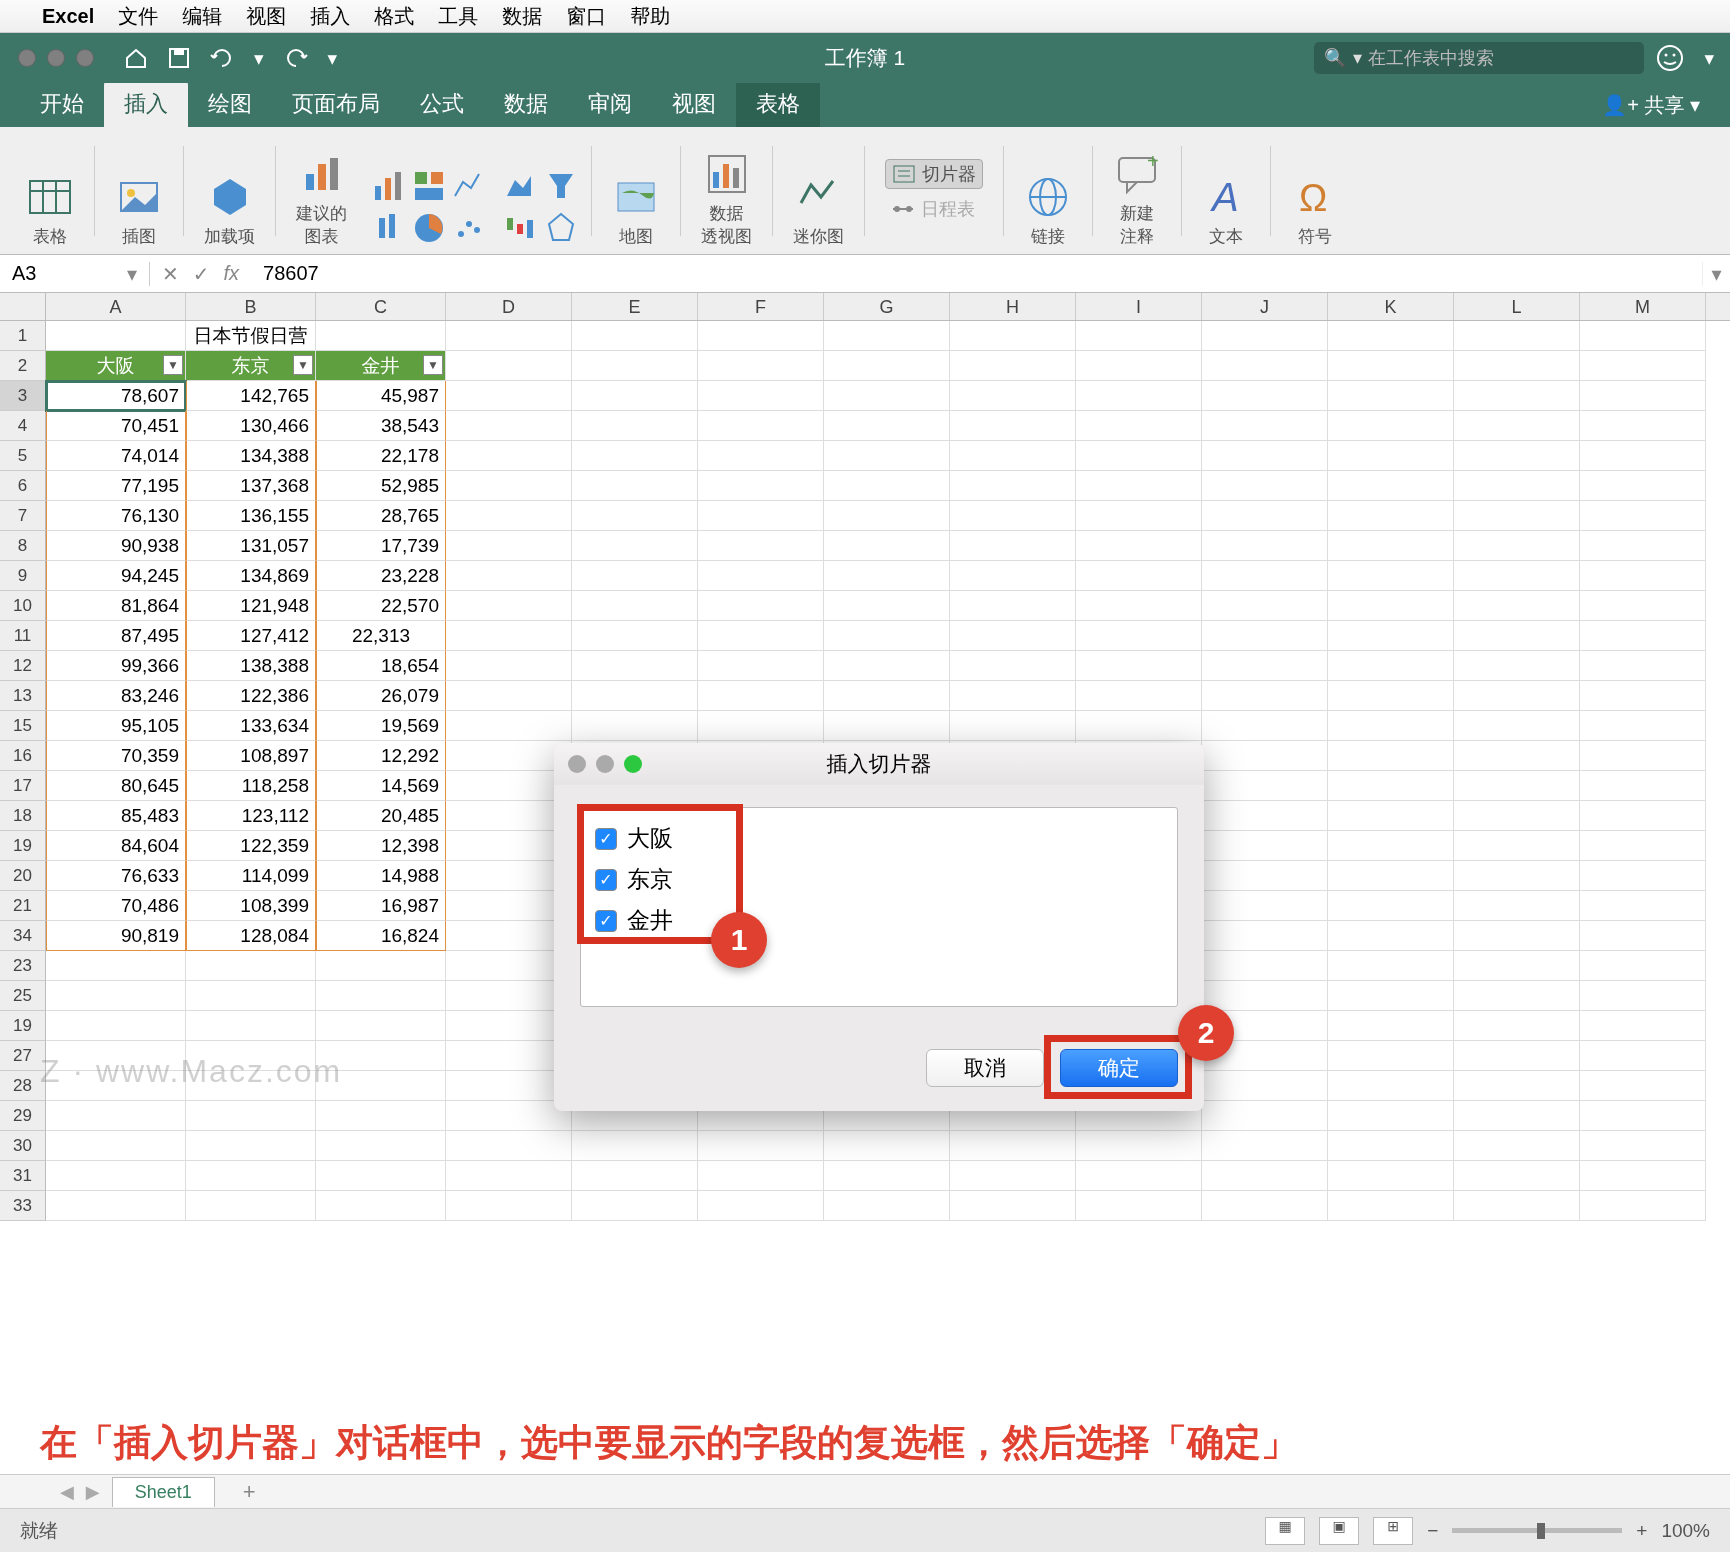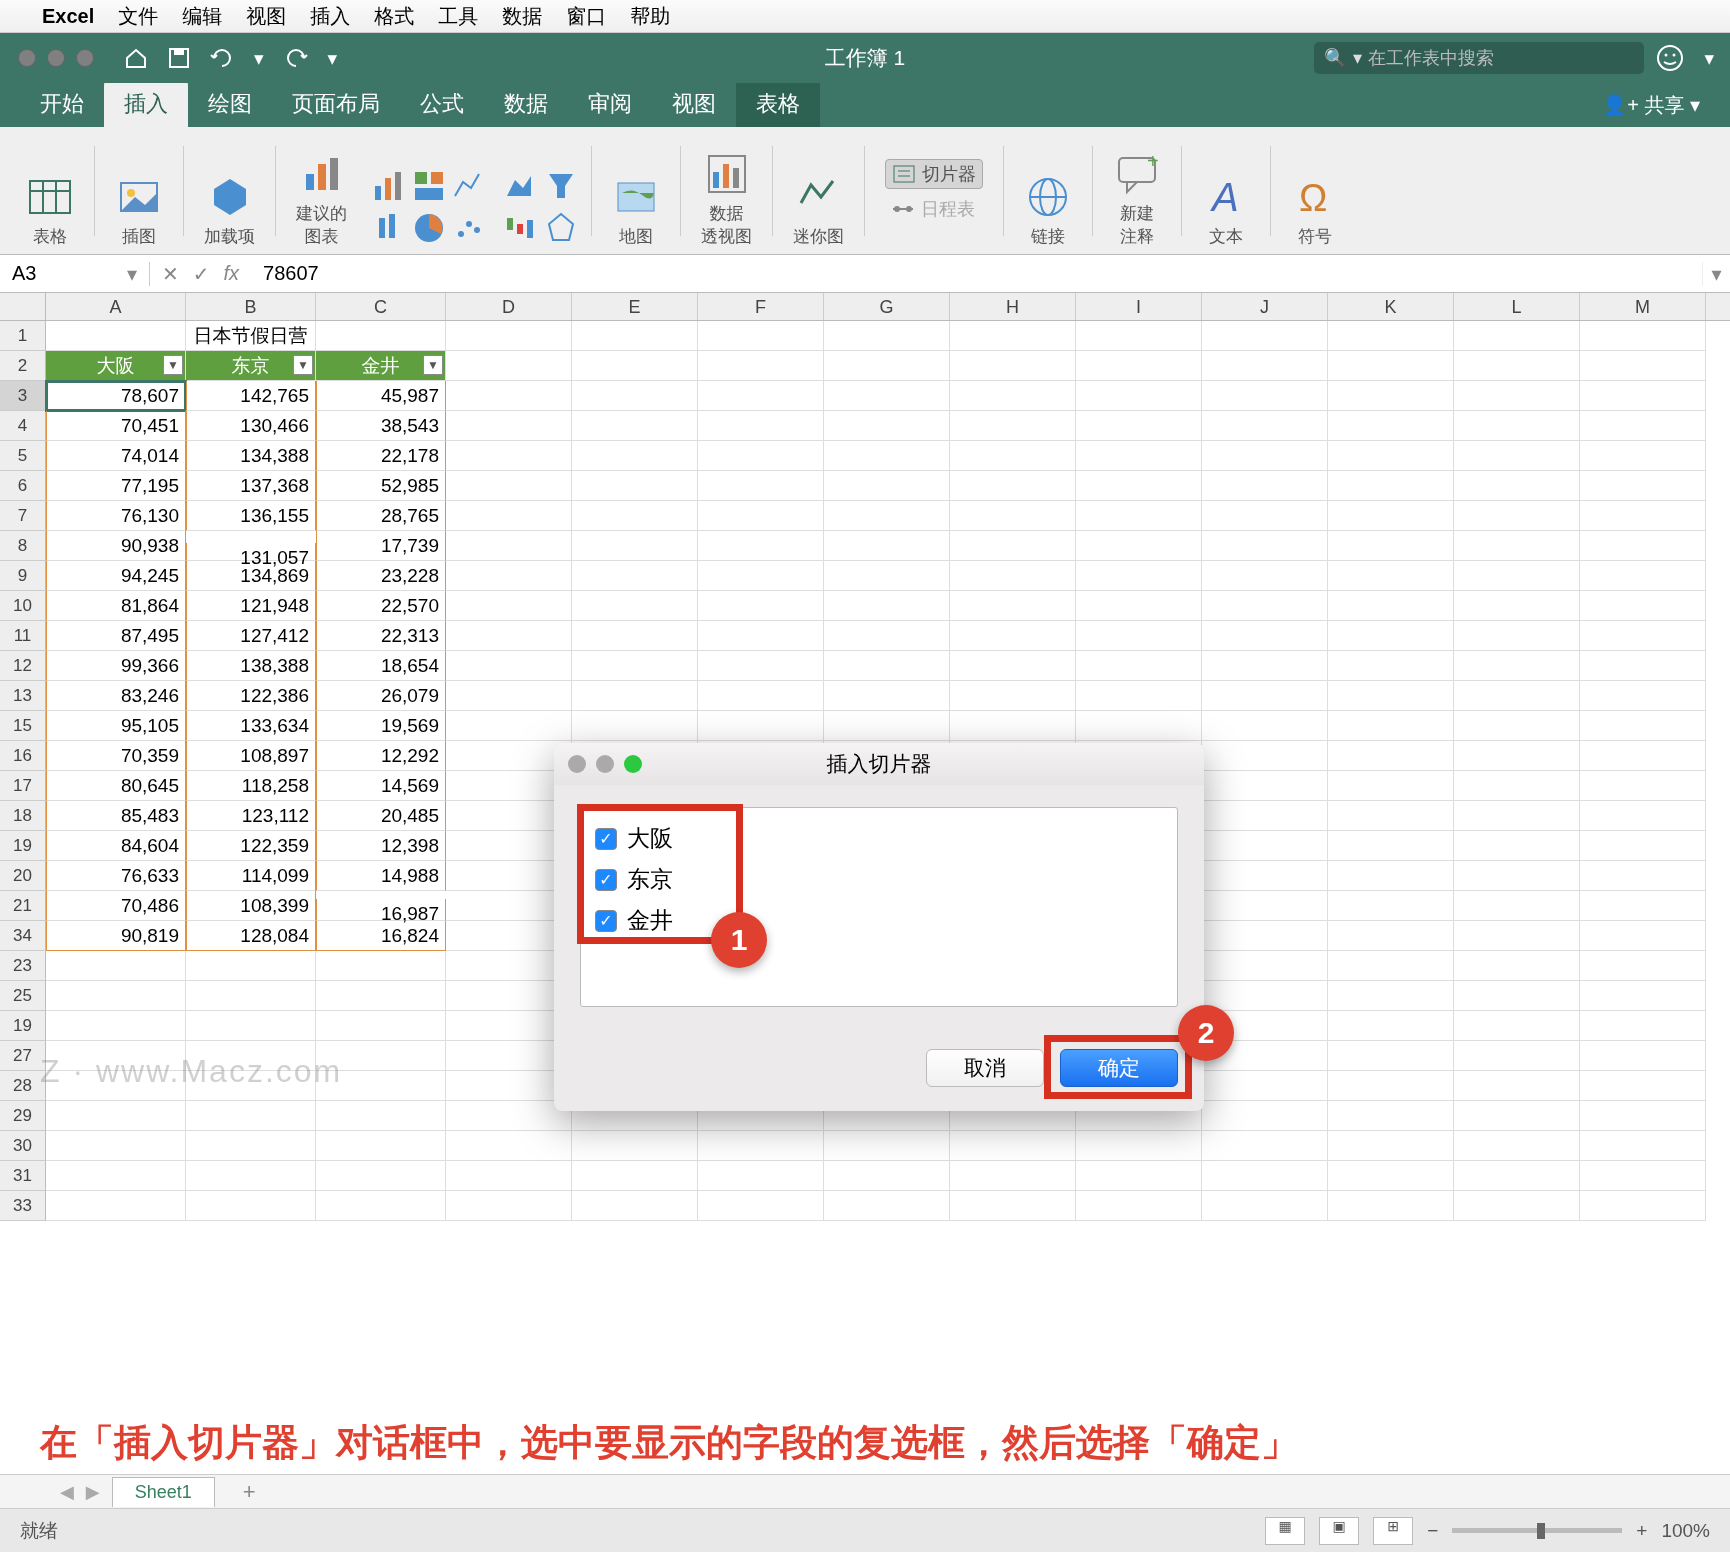--- a/index.html
+++ b/index.html
@@ -478,21 +478,21 @@
         <div class="cell" style="width: 126px;"></div>
         <div class="cell" style="width: 126px;"></div>
         <div class="cell" style="width: 126px;"></div>
         <div class="cell" style="width: 126px;"></div>
         <div class="cell" style="width: 126px;"></div>
         <div class="cell" style="width: 126px;"></div>
       </div>
       <div class="row">
         <div class="rh">8</div>
         <div class="cell tbl-cell" style="width: 140px;">90,938</div>
-        <div class="cell tbl-cell" style="width: 130px; margin-top: 12px;">131,057</div>
+        <div class="cell tbl-cell" style="width: 130px;">131,057</div>
         <div class="cell tbl-cell" style="width: 130px;">17,739</div>
         <div class="cell" style="width: 126px;"></div>
         <div class="cell" style="width: 126px;"></div>
         <div class="cell" style="width: 126px;"></div>
         <div class="cell" style="width: 126px;"></div>
         <div class="cell" style="width: 126px;"></div>
         <div class="cell" style="width: 126px;"></div>
         <div class="cell" style="width: 126px;"></div>
         <div class="cell" style="width: 126px;"></div>
         <div class="cell" style="width: 126px;"></div>
@@ -527,21 +527,21 @@
         <div class="cell" style="width: 126px;"></div>
         <div class="cell" style="width: 126px;"></div>
         <div class="cell" style="width: 126px;"></div>
         <div class="cell" style="width: 126px;"></div>
         <div class="cell" style="width: 126px;"></div>
       </div>
       <div class="row">
         <div class="rh">11</div>
         <div class="cell tbl-cell" style="width: 140px;">87,495</div>
         <div class="cell tbl-cell" style="width: 130px;">127,412</div>
-        <div class="cell tbl-cell" style="width: 130px;">22,313</div>
+        <div class="cell tbl-cell" style="width: 130px; text-align: center;">22,313</div>
         <div class="cell" style="width: 126px;"></div>
         <div class="cell" style="width: 126px;"></div>
         <div class="cell" style="width: 126px;"></div>
         <div class="cell" style="width: 126px;"></div>
         <div class="cell" style="width: 126px;"></div>
         <div class="cell" style="width: 126px;"></div>
         <div class="cell" style="width: 126px;"></div>
         <div class="cell" style="width: 126px;"></div>
         <div class="cell" style="width: 126px;"></div>
         <div class="cell" style="width: 126px;"></div>
@@ -671,21 +671,21 @@
         <div class="cell" style="width: 126px;"></div>
         <div class="cell" style="width: 126px;"></div>
         <div class="cell" style="width: 126px;"></div>
         <div class="cell" style="width: 126px;"></div>
         <div class="cell" style="width: 126px;"></div>
       </div>
       <div class="row">
         <div class="rh">21</div>
         <div class="cell tbl-cell" style="width: 140px;">70,486</div>
         <div class="cell tbl-cell" style="width: 130px;">108,399</div>
-        <div class="cell tbl-cell" style="width: 130px; margin-top: 8px;">16,987</div>
+        <div class="cell tbl-cell" style="width: 130px;">16,987</div>
         <div class="cell" style="width: 126px;"></div>
         <div class="cell" style="width: 126px;"></div>
         <div class="cell" style="width: 126px;"></div>
         <div class="cell" style="width: 126px;"></div>
         <div class="cell" style="width: 126px;"></div>
         <div class="cell" style="width: 126px;"></div>
         <div class="cell" style="width: 126px;"></div>
         <div class="cell" style="width: 126px;"></div>
         <div class="cell" style="width: 126px;"></div>
         <div class="cell" style="width: 126px;"></div>

